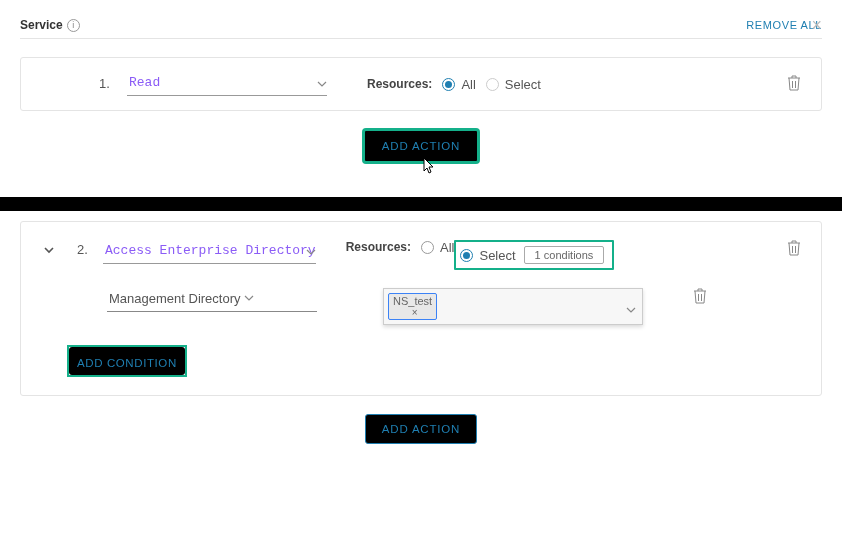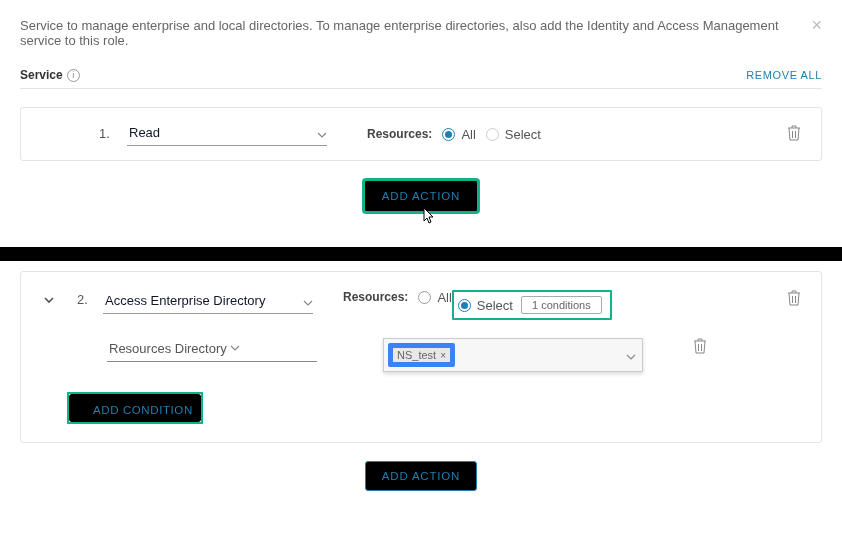--- a/index.html
+++ b/index.html
@@ -16,21 +16,21 @@
   .actions-label { font-weight:600; font-size:12px; color:#333; }
   .info-icon { margin-left:4px; width:13px; height:13px; border:1px solid #999; border-radius:50%; display:inline-flex; align-items:center; justify-content:center; font-size:9px; color:#888; line-height:1; }
   .remove-all { margin-left:auto; color:#1f7fb1; font-size:11px; letter-spacing:0.6px; cursor:pointer; }
 
   .row { border:1px solid #e4e4e4; border-radius:3px; padding:14px 20px 14px 60px; display:flex; align-items:center; position:relative; background:#fff; }
   .row.expanded { align-items:flex-start; padding-top:18px; padding-bottom:0; flex-wrap:wrap; }
   .row .idx { position:absolute; left:78px; top:20px; font-size:13px; color:#555; }
   .row .caret { position:absolute; left:40px; top:22px; cursor:pointer; }
   .caret svg { width:12px; height:12px; stroke:#555; }
 
-  .select-field { display:inline-block; border-bottom:1px solid #999; min-width:200px; padding:3px 0 5px 2px; font-size:13px; color:#0f172a; position:relative; margin-left:46px; }
+  .select-field { display:inline-block; border-bottom:1px solid #999; min-width:200px; padding:3px 0 5px 2px; font-size:13px; color:#8b5cf6; position:relative; margin-left:46px;font-family:Liberation Mono, monospace; }
   .select-field .chev { position:absolute; right:0; top:6px; }
   .chev svg { width:10px; height:10px; stroke:#888; fill:none; }
 
   .res-label { font-weight:600; font-size:12px; color:#444; margin-left:40px;text-align:center; }
   .radio { display:inline-flex; align-items:center; margin-left:10px; font-size:13px; color:#555; cursor:pointer; }
   .radio .circle { width:13px; height:13px; border:1px solid #999; border-radius:50%; margin-right:6px; display:flex; align-items:center; justify-content:center; }
   .radio.checked .circle { border-color:#1f7fb1; }
   .radio.checked .dot { width:7px; height:7px; background:#1f7fb1; border-radius:50%; }
   .radio.grey .circle { border-color:#ccc; }
 
@@ -42,38 +42,37 @@
   .add-action-wrap { text-align:center; margin:18px 0 14px 0; }
   .btn-outline { display:inline-block; border:1px solid #1f7fb1; color:#1f7fb1; background:#000000; font-size:11.5px; letter-spacing:0.8px; padding:8px 16px; border-radius:3px; cursor:pointer; }
   .hl { outline:3px solid #14b08a; outline-offset:-2px; padding:10px 18px; position:relative; }
   .hl2 { border:2px solid #14b08a; display:inline-block; }
   .hl3 { border:2px solid #14b08a; padding:4px 8px 4px 4px; display:inline-flex; align-items:center; border-radius:1px; }
 
   .cond-row { width:100%; display:flex; align-items:flex-start; padding:18px 0 10px 30px; }
   .cond-select { border-bottom:1px solid #888; min-width:210px; padding:3px 0 5px 2px; font-size:13px; color:#555; position:relative; }
   .tags-field { border:1px solid #ccc; background:#f7f7f7; min-width:260px; min-height:24px; padding:4px 24px 4px 4px; position:relative; margin-left:66px; display:flex; align-items:center; flex-wrap:wrap; }
   .tags-field.shadow { box-shadow:0 2px 4px rgba(0,0,0,0.15); }
-  .tag { background:#e8e8e8; border:5px solid #3b82f6; border-radius:2px; padding:1px 4px; font-size:11px; color:#666; display:inline-flex; align-items:center; }
+  .tag { background:#e8e8e8; border:1px solid #3b82f6; border-radius:2px; padding:1px 4px; font-size:11px; color:#666; display:inline-flex; align-items:center;flex-direction:column; }
   .tag .x { margin-left:4px; cursor:pointer; font-size:10px; }
   .tags-field .chev { position:absolute; right:6px; bottom:6px; }
 
   .add-cond-row { width:100%; padding:10px 0 18px 10px; }
 
   .bars { background:#000; height:14px; width:100%; }
   .section2 { padding:10px 20px 2px 20px; background:#fff; }
   .row2 .res-label { margin-left:30px; }
 
   .cursor-ptr { position:absolute; width:16px; height:20px; }
 </style>
 </head>
 <body>
 
 <div class="modal">
   <span class="close">×</span>
-  <div class="service-desc">Service to manage enterprise and local directories. To manage enterprise directories, also add the Identity and Access Management service to this role.</div>
 
   <div class="actions-header">
     <span class="actions-label">Service</span>
     <span class="info-icon">i</span>
     <span class="remove-all">REMOVE ALL</span>
   </div>
 
   <div class="row">
     <span class="idx" style="left:78px; top:18px;">1.</span>
     <span class="select-field">
@@ -144,21 +143,21 @@
     </span>
 
     <span class="trash">
       <svg viewBox="0 0 14 16">
           <path d="M1 3h12M5 3V1h4v2M2 3l1 12h8l1-12M5.5 6v7M8.5 6v7" stroke="#888" fill="none" stroke-width="1"></path>
         </svg>
     </span>
 
     <div class="cond-row">
       <span class="cond-select" style="margin-left:20px;">
-        <span>Resources Directory</span>
+        <span>Management Directory</span>
         <span class="chev" style="right:0; top:6px;"><svg viewBox="0 0 10 10">
               <path d="M1 3 L5 7 L9 3" stroke-width="1.2"></path>
             </svg></span>
       </span>
       <span class="tags-field shadow">
         <span class="tag">
           <span>NS_test</span>
           <span class="x">×</span>
         </span>
         <span class="chev"><svg viewBox="0 0 10 10">
@@ -167,21 +166,21 @@
       </span>
       <span class="trash" style="margin-left:50px;">
         <svg viewBox="0 0 14 16">
             <path d="M1 3h12M5 3V1h4v2M2 3l1 12h8l1-12M5.5 6v7M8.5 6v7" stroke="#888" fill="none" stroke-width="1"></path>
           </svg>
       </span>
     </div>
 
     <div class="add-cond-row">
       <span class="hl2">
-        <span class="btn-outline" style="border:none; letter-spacing:0.6px; padding:10px 8px 6px 24px;text-align:center;">ADD CONDITION</span>
+        <span class="btn-outline" style="border:none; letter-spacing:0.6px; padding:10px 8px 6px 8px;text-align:center;">ADD CONDITION</span>
       </span>
     </div>
   </div>
 
   <div class="add-action-wrap">
     <span class="btn-outline">ADD ACTION</span>
   </div>
 </div>
 
 </body></html>

